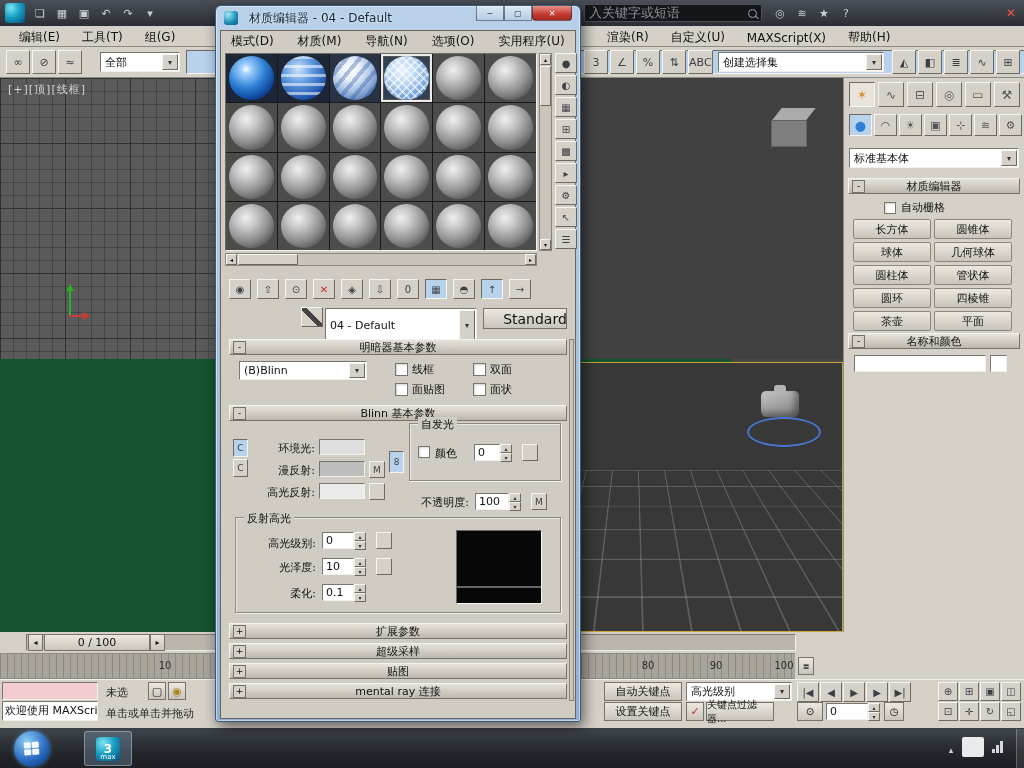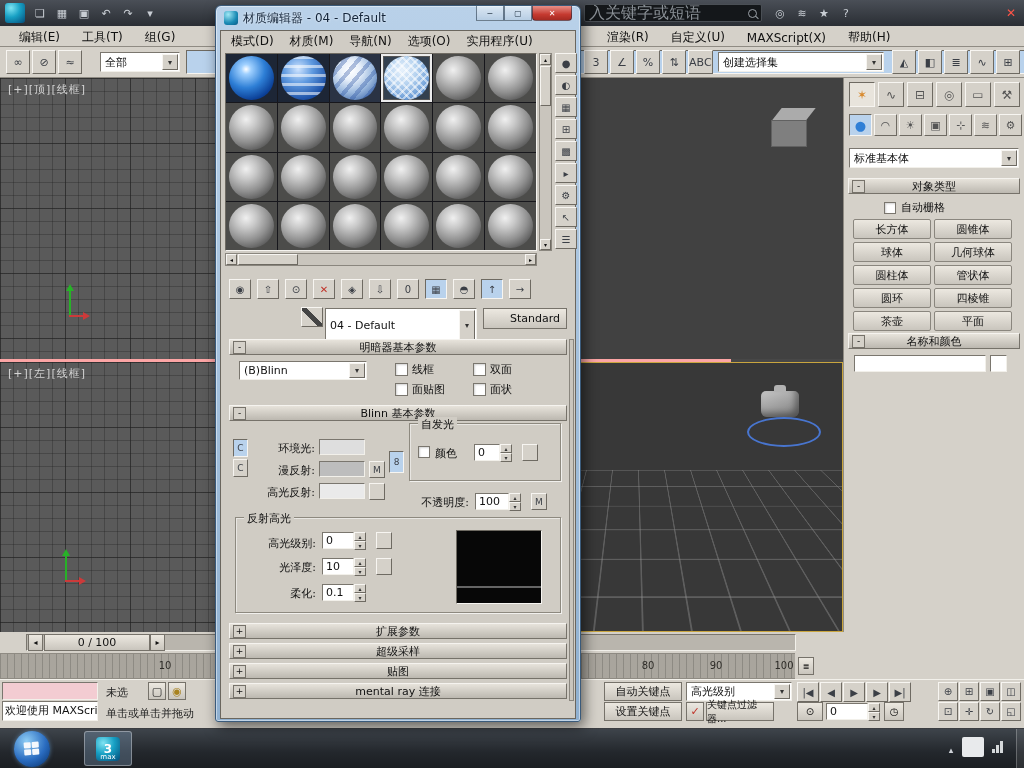--- a/index.html
+++ b/index.html
@@ -10,21 +10,21 @@
 
   
   .titlebar{position:absolute;left:0;top:0;width:1024px;height:26px;
     background:linear-gradient(#4a4f57,#2a2e34);}
   .appico{position:absolute;left:5px;top:3px;width:20px;height:20px;border-radius:3px;
     background:radial-gradient(circle at 30% 25%,#7fe3f2,#17a0c4 45%,#085a86 90%);}
   .tbi{min-width:20px;height:18px;display:flex;align-items:center;justify-content:center;
     font-size:11px;color:#c9ced4;}
   .searchbox{position:absolute;left:584px;top:4px;width:178px;height:18px;background:#14171a;
     border:1px solid #4a4f55;border-radius:2px;display:flex;align-items:center;padding:0 4px;box-sizing:border-box;}
-  .stext{color:#8a9096;font-size:16px;flex:1;overflow:hidden;white-space:nowrap;}
+  .stext{color:#8a9096;font-size:13px;flex:1;overflow:hidden;white-space:nowrap;}
   .mag{width:7px;height:7px;border:1px solid #9aa0a6;border-radius:50%;position:relative;flex:none;}
   .mag::after{content:"";position:absolute;width:4px;height:1px;background:#9aa0a6;transform:rotate(45deg);right:-3px;bottom:-1px;}
   .wclose{position:absolute;left:1002px;top:4px;width:18px;height:18px;display:flex;align-items:center;
     justify-content:center;color:#ff5448;font-size:12px;}
 
   .menubar{position:absolute;left:0;top:26px;width:1024px;height:21px;background:#d5d1c9;border-bottom:1px solid #8f8b83;box-sizing:border-box;}
   .mitem{padding:3px 11px;font-size:12px;color:#111;white-space:nowrap;}
 
   .toolbar{position:absolute;left:0;top:47px;width:1024px;height:31px;background:#d5d1c9;border-bottom:1px solid #8f8b83;box-sizing:border-box;}
   .tbtn{position:relative;min-width:24px;height:24px;background:#d5d1c9;border:1px solid;
@@ -34,21 +34,21 @@
   .pressed{border-color:#6e6a62 #f7f5f1 #f7f5f1 #6e6a62 !important;background:#b9d2ec !important;}
   .red{color:#c03026 !important;}
   .geo{color:#2f7fd6 !important;font-size:13px !important;}
   .dd{position:absolute;height:20px;background:#fff;border:1px solid;border-color:#7a766e #f2f0ea #f2f0ea #7a766e;
     box-sizing:border-box;display:flex;align-items:center;padding-left:4px;font-size:11px;}
   .dd .arr{position:absolute;right:1px;top:1px;bottom:1px;width:14px;background:#d5d1c9;
     border:1px solid;border-color:#f7f5f1 #6e6a62 #6e6a62 #f7f5f1;display:flex;align-items:center;justify-content:center;font-size:8px;color:#333;}
   .dd .arr::before{content:"▾";}
 
   
-  .vparea{position:absolute;left:0;top:78px;width:731px;height:554px;background:#fca5a5;}
+  .vparea{position:absolute;left:0;top:78px;width:731px;height:554px;background:#14532d;}
   .vp{position:absolute;overflow:hidden;box-sizing:border-box;}
   .grid-vp{background-color:#5a5a5a;
     background-image:linear-gradient(rgba(35,35,35,.35) 1px,transparent 1px),
       linear-gradient(90deg,rgba(35,35,35,.35) 1px,transparent 1px),
       linear-gradient(rgba(25,25,25,.5) 1px,transparent 1px),
       linear-gradient(90deg,rgba(25,25,25,.5) 1px,transparent 1px);
     background-size:13px 13px,13px 13px,65px 65px,65px 65px;}
   .vplabel{position:absolute;left:8px;top:4px;font-size:11px;color:#d4d4d4;letter-spacing:1px;}
   .axis{position:absolute;width:30px;height:36px;}
   .axis i{display:block;font-style:normal;}
@@ -137,21 +137,21 @@
   .trayico{position:absolute;display:flex;align-items:center;justify-content:center;color:#cfd3d8;font-size:9px;}
   .traybox{position:absolute;left:962px;top:8px;width:22px;height:20px;background:#e8eaec;border-radius:2px;}
   .netbars{position:absolute;left:992px;top:12px;display:flex;align-items:flex-end;gap:1px;}
   .netbars i{width:3px;background:#d5d8da;display:block;}
   .deskstrip{position:absolute;left:1016px;top:0;width:8px;height:40px;background:rgba(255,255,255,.08);border-left:1px solid rgba(255,255,255,.25);}
 
   
   .me{position:absolute;left:215px;top:5px;width:366px;height:717px;z-index:30;
     background:linear-gradient(#b9d1e9,#8fb0d0);border:1px solid #3a5a7a;border-radius:6px 6px 3px 3px;
     box-shadow:inset 0 0 0 1px rgba(255,255,255,.45),3px 5px 14px rgba(0,0,0,.55);box-sizing:border-box;padding:0 4px 4px 4px;}
-  .me-title{position:relative;height:24px;display:flex;align-items:center;gap:5px;padding-left:4px;}
+  .me-title{position:relative;height:24px;display:flex;align-items:center;gap:11px;padding-left:4px;}
   .me-ico{width:14px;height:14px;border-radius:3px;background:radial-gradient(circle at 30% 25%,#9fe8f5,#1a8ab4 60%,#0a5a86);}
   .me-text{font-size:12px;color:#14253a;text-shadow:0 0 3px rgba(255,255,255,.8);}
   .wbtns{position:absolute;right:4px;top:0;display:flex;}
   .wb{width:28px;height:15px;background:linear-gradient(rgba(255,255,255,.5),rgba(180,200,220,.4));
     border:1px solid rgba(20,40,60,.55);border-top:none;display:flex;align-items:center;justify-content:center;
     font-size:8px;color:#1a2a3a;box-sizing:border-box;}
   .wb.min::before{content:"─";}
   .wb.max::before{content:"▢";}
   .wb.close{width:40px;background:linear-gradient(#e89088,#c53a30 60%,#a52a22);color:#fff;border-radius:0 0 4px 4px;}
   .wb.close::before{content:"✕";}
@@ -186,21 +186,21 @@
   .hscroll{position:absolute;left:4px;top:222px;width:312px;height:13px;background:#c9c5bd;border:1px solid #8a867e;box-sizing:border-box;}
   .hscroll .a1,.hscroll .a2{position:absolute;top:0;width:11px;height:11px;font-size:6px;display:flex;align-items:center;justify-content:center;
     background:#d5d1c9;border:1px solid;border-color:#f7f5f1 #6e6a62 #6e6a62 #f7f5f1;font-style:normal;box-sizing:border-box;}
   .hscroll .a1{left:0;} .hscroll .a1::before{content:"◂";}
   .hscroll .a2{right:0;} .hscroll .a2::before{content:"▸";}
   .hscroll .thumb{position:absolute;left:12px;top:0;width:60px;height:11px;background:#d5d1c9;border:1px solid;border-color:#f7f5f1 #6e6a62 #6e6a62 #f7f5f1;box-sizing:border-box;}
   .vtools{position:absolute;left:334px;top:22px;display:flex;flex-direction:column;gap:2px;}
   .htools{left:8px;top:248px;gap:6px;}
   .eyedrop{background-image:linear-gradient(45deg,transparent 42%,#444 42%,#444 58%,transparent 58%);}
   .btnstd{position:absolute;height:21px;background:linear-gradient(#ece8e0,#c9c5bd);border:1px solid #76726a;
-    display:flex;align-items:center;justify-content:center;font-size:11px;box-sizing:border-box;padding-left:20px;}
+    display:flex;align-items:center;justify-content:center;font-size:14px;box-sizing:border-box;padding-left:20px;}
   .rlab{position:absolute;text-align:right;font-size:11px;color:#111;white-space:nowrap;}
   .lab{font-size:11px;color:#111;}
   .group{position:absolute;border:1px solid #8d897f;box-shadow:1px 1px 0 rgba(255,255,255,.7),inset 1px 1px 0 rgba(255,255,255,.5);box-sizing:border-box;}
   .glab{position:absolute;top:-7px;left:8px;background:#d0ccc4;padding:0 3px;font-size:11px;}
   .mbtn{position:absolute;min-width:16px;width:16px;height:17px;font-size:9px;}
   .lockbtn{position:absolute;min-width:15px;width:15px;height:18px;font-size:9px;}
   .graph{position:absolute;background:#070707;border:1px solid;border-color:#6e6a62 #f7f5f1 #f7f5f1 #6e6a62;box-sizing:border-box;
     background-image:linear-gradient(transparent 76%,rgba(110,110,110,.9) 76%,rgba(110,110,110,.9) 79%,transparent 79%);}
   .checks{position:absolute;display:grid;grid-template-columns:78px 74px;row-gap:5px;}
   .check{display:flex;align-items:center;font-size:11px;color:#111;}
@@ -282,27 +282,20 @@
   </div>
 
   <div class="vparea">
     <div class="vp grid-vp" style="left:0;top:0;width:421px;height:281px">
       <span class="vplabel">[+][顶][线框]</span>
       <div class="axis" style="left:56px;top:205px">
           <i class="ay"></i>
           <i class="ax"></i>
         </div>
     </div>
-    <div class="vp grid-vp" style="left:0;top:284px;width:421px;height:270px">
-      <span class="vplabel">[+][左][线框]</span>
-      <div class="axis" style="left:52px;top:186px">
-          <i class="ay"></i>
-          <i class="ax"></i>
-        </div>
-    </div>
     <div class="vp" style="left:424px;top:0;width:419px;height:281px;background:#414141">
       <div class="vcube" style="right:26px;top:30px">
           <i class="vt"></i>
           <i class="vf"></i>
         </div>
     </div>
     <div class="vp persp" style="left:424px;top:284px;width:419px;height:270px">
       <div class="pgrid"></div>
       <div class="ring" style="left:322px;top:54px"></div>
       <div class="teapot" style="left:336px;top:28px">
@@ -328,21 +321,21 @@
         <div class="stab">⊹</div>
         <div class="stab">≋</div>
         <div class="stab">⚙</div>
       </div>
     <div class="dd" style="left:5px;top:70px;width:170px">
       <span>标准基本体</span>
       <span class="arr"></span>
     </div>
     <div class="roll" style="left:4px;top:100px;width:172px">
       <i class="pm">-</i>
-      <span>对象类型</span>
+      <span>材质编辑器</span>
     </div>
     <div class="agrow" style="left:40px;top:122px">
       <span class="cb"></span>
       <span class="lab">自动栅格</span>
     </div>
     <div class="pbgrid" style="left:9px;top:141px">
         <div class="pbtn">长方体</div>
         <div class="pbtn">圆锥体</div>
         <div class="pbtn">球体</div>
         <div class="pbtn">几何球体</div>
@@ -446,21 +439,21 @@
     <div class="me-title">
       <span class="me-ico"></span>
       <span class="me-text">材质编辑器 - 04 - Default</span>
       <span class="wbtns">
         <span class="wb min"></span>
         <span class="wb max"></span>
         <span class="wb close"></span>
       </span>
     </div>
     <div class="me-body">
-      <div class="row me-menu" style="gap:0">
+      <div class="row me-menu" style="gap:8px">
           <div class="mitem">模式(D)</div>
           <div class="mitem">材质(M)</div>
           <div class="mitem">导航(N)</div>
           <div class="mitem">选项(O)</div>
           <div class="mitem">实用程序(U)</div>
         </div>
 
       <div class="slots">
           <div class="slot blue-glossy"></div>
           <div class="slot blue-banded"></div>

